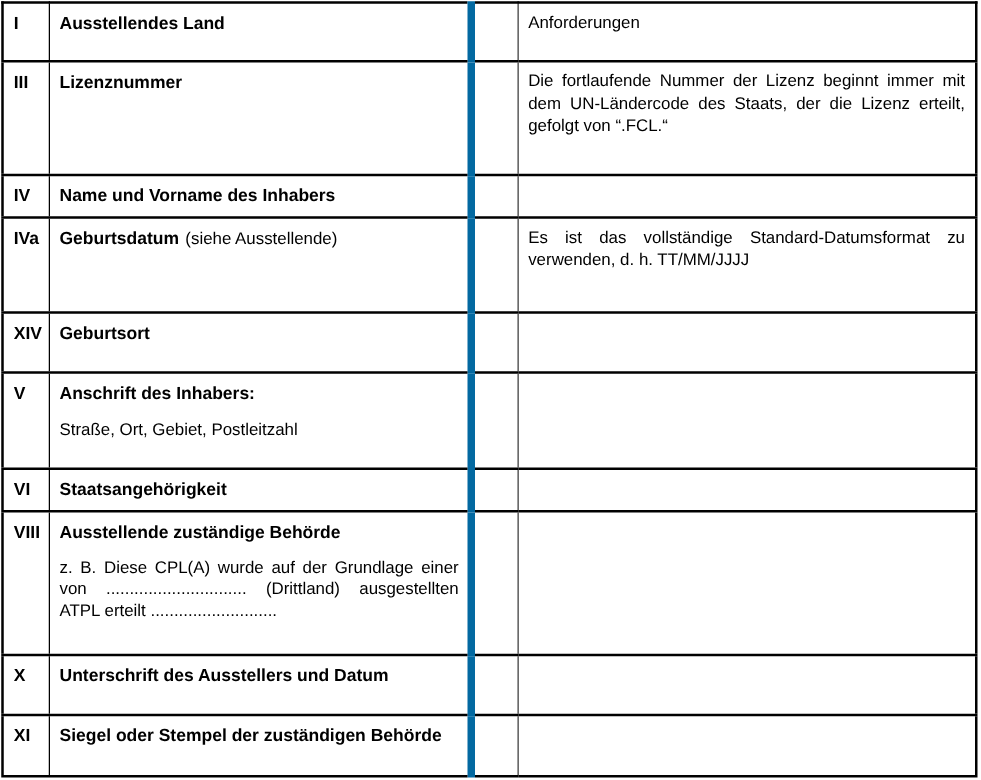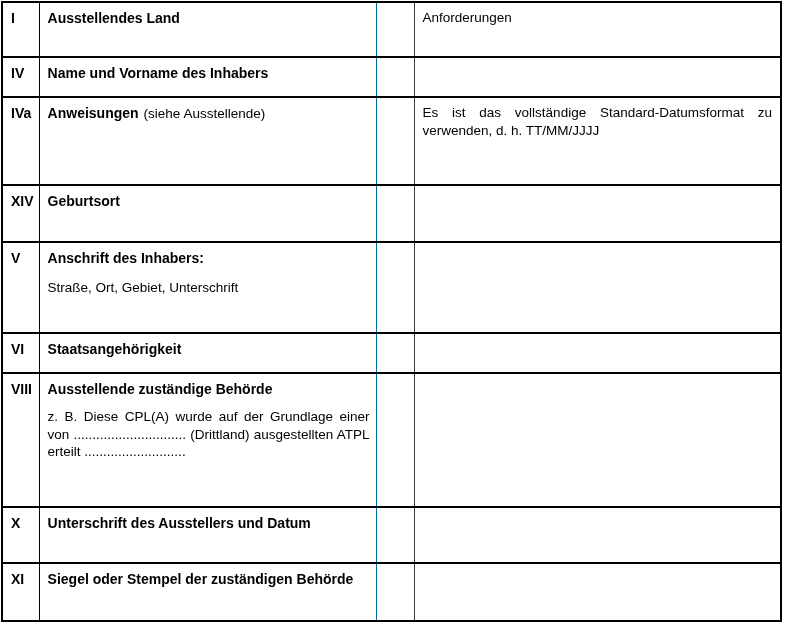--- a/index.html
+++ b/index.html
@@ -20,21 +20,21 @@
     border-bottom:2px solid #000;
     vertical-align:top;
     padding:7px 7px 4px 8px;
     overflow:hidden;
   }
   td.num{
     border-right:1px solid #000;
     font-weight:bold;font-size:14px;line-height:1.25;
   }
   td.label{
-    border-right:1px solid #0369a1;
+    border-right:6px solid #0369a1;
     font-size:14px;line-height:1.25;
   }
   td.mid{
     border-right:1px solid #3a3a3a;
     padding:0;
   }
   td.req{
     font-size:13.5px;line-height:1.33;
     text-align:justify;
     padding:6px 8px 4px 8px;
@@ -60,47 +60,53 @@
       </colgroup>
     <tbody>
 
       <tr style="height:42px">
         <td class="num">I</td>
         <td class="label"><span class="lbl">Ausstellendes Land</span></td>
         <td class="mid"></td>
         <td class="req">Anforderungen</td>
       </tr>
 
+      <tr style="height:82px">
+        <td class="num">III</td>
+        <td class="label"><span class="lbl">Lizenznummer</span></td>
+        <td class="mid"></td>
+        <td class="req">Die fortlaufende Nummer der Lizenz beginnt immer mit dem UN-Ländercode des Staats, der die Lizenz erteilt, gefolgt von “.FCL.“</td>
+      </tr>
 
       <tr style="height:27px">
         <td class="num">IV</td>
         <td class="label"><span class="lbl">Name und Vorname des Inhabers</span></td>
         <td class="mid"></td>
         <td class="req"></td>
       </tr>
 
       <tr style="height:68px">
         <td class="num">IVa</td>
-        <td class="label"><span class="lbl">Anweisungen</span><span class="note">(siehe Ausstellende)</span></td>
+        <td class="label"><span class="lbl">Geburtsdatum</span><span class="note">(siehe Ausstellende)</span></td>
         <td class="mid"></td>
         <td class="req">Es ist das vollständige Standard-Datumsformat zu verwenden, d. h. TT/MM/JJJJ</td>
       </tr>
 
       <tr style="height:43px">
         <td class="num">XIV</td>
         <td class="label"><span class="lbl">Geburtsort</span></td>
         <td class="mid"></td>
         <td class="req"></td>
       </tr>
 
       <tr style="height:70px">
         <td class="num">V</td>
         <td class="label">
           <div class="lbl">Anschrift des Inhabers:</div>
-          <div class="sub">Straße, Ort, Gebiet, Unterschrift</div>
+          <div class="sub">Straße, Ort, Gebiet, Postleitzahl</div>
         </td>
         <td class="mid"></td>
         <td class="req"></td>
       </tr>
 
       <tr style="height:29px">
         <td class="num">VI</td>
         <td class="label"><span class="lbl">Staatsangehörigkeit</span></td>
         <td class="mid"></td>
         <td class="req"></td>

